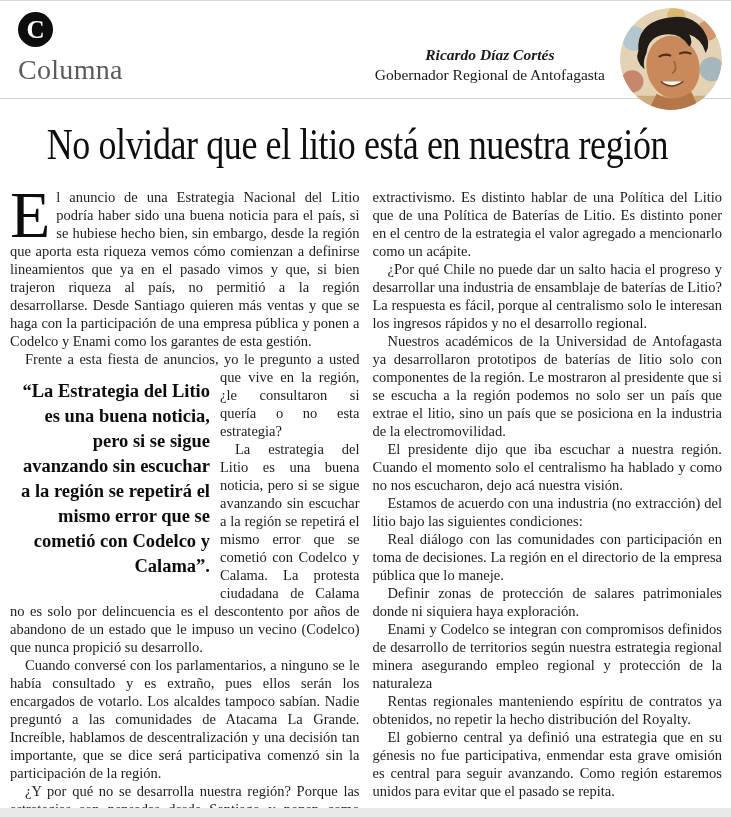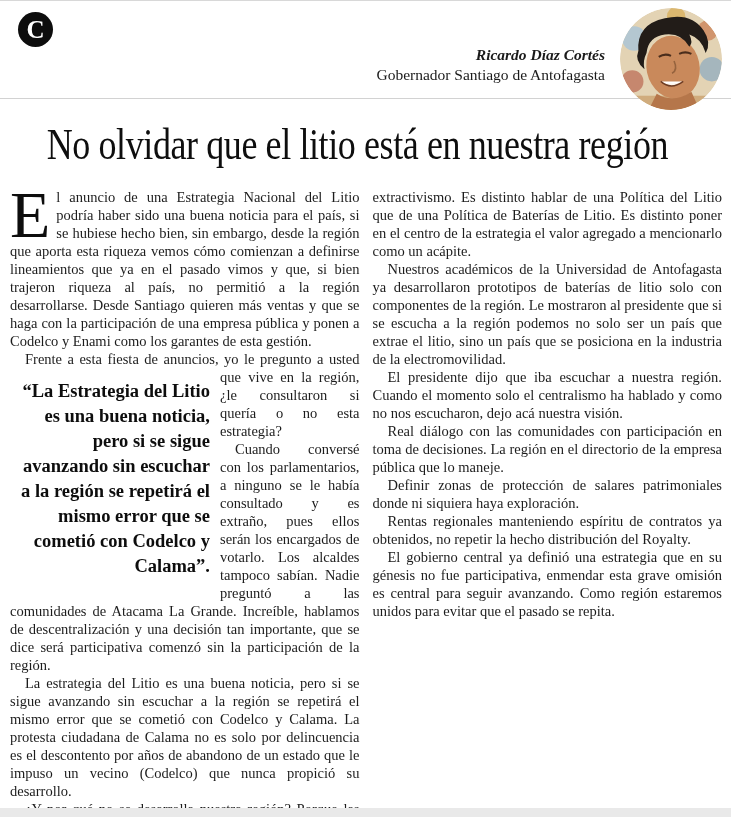--- a/index.html
+++ b/index.html
@@ -25,21 +25,21 @@
   }
   .section-label{
     margin-top:9px;
     font-size:28px;line-height:1;
     color:#5b5b5b;letter-spacing:.3px;
   }
   .author-block{
     position:absolute;right:126px;top:44px;
     text-align:right;line-height:1.3;white-space:nowrap;
   }
-  .author-name{font-size:15.5px;font-weight:700;font-style:italic;color:#1a1a1a;}
+  .author-name{font-size:15.5px;font-weight:700;font-style:italic;color:#1a1a1a;text-align:center;}
   .author-title{font-size:15.5px;color:#1a1a1a;}
   .avatar{
     position:absolute;right:9px;top:7px;
     width:102px;height:102px;border-radius:50%;
     overflow:hidden;z-index:2;
   }
   .divider{position:absolute;left:0;right:0;top:97px;height:1px;background:#d2d2d2;}
   
   .headline-wrap{
     position:absolute;left:0;right:16px;top:103px;height:80px;
@@ -87,24 +87,25 @@
 </head>
 <body>
 
 <div class="page">
 
   <div class="header">
     <div class="logo-block">
       <div class="badge">
         <span>C</span>
       </div>
+      <div class="section-label">Columna</div>
     </div>
     <div class="author-block">
       <div class="author-name">Ricardo Díaz Cortés</div>
-      <div class="author-title">Gobernador Santiago de Antofagasta</div>
+      <div class="author-title">Gobernador Regional de Antofagasta</div>
     </div>
     <div class="avatar">
       <svg width="102" height="102" viewBox="0 0 100 100">
         <defs>
             <clipPath id="c">
               <circle cx="50" cy="50" r="50"></circle>
             </clipPath>
           </defs>
         <g clip-path="url(#c)">
           <rect x="0" y="0" width="100" height="100" fill="#e3d3b4"></rect>
@@ -139,31 +140,34 @@
 
   <div class="headline-wrap">
     <h1 class="headline">No olvidar que el litio está en nuestra región</h1>
   </div>
 
   <div class="columns">
 
     <div class="col">
       <p><span class="dropcap">E</span><span>l anuncio de una Estrategia Nacional del Litio podría haber sido una buena noticia para el país, si se hubiese hecho bien, sin embargo, desde la región que aporta esta riqueza vemos cómo comienzan a definirse lineamientos que ya en el pasado vimos y que, si bien trajeron riqueza al país, no permitió a la región desarrollarse. Desde Santiago quieren más ventas y que se haga con la participación de una empresa pública y ponen a Codelco y Enami como los garantes de esta gestión.</span></p>
       <p class="indent"><span>Frente a esta fiesta de anuncios, yo le pregunto a usted que </span><span class="pullquote">“La Estrategia del Litio es una buena noticia, pero si se sigue avanzando sin escuchar a la región se repetirá el mismo error que se cometió con Codelco y Calama”.</span><span>vive en la región, ¿le consultaron si quería o no esta estrategia?</span></p>
+      <p class="indent">La estrategia del Litio es una buena noticia, pero si se sigue avanzando sin escuchar a la región se repetirá el mismo error que se cometió con Codelco y Calama. La protesta ciudadana de Calama no es solo por delincuencia es el descontento por años de abandono de un estado que le impuso un vecino (Codelco) que nunca propició su desarrollo.</p>
       <p class="indent">Cuando conversé con los parlamentarios, a ninguno se le había consultado y es extraño, pues ellos serán los encargados de votarlo. Los alcaldes tampoco sabían. Nadie preguntó a las comunidades de Atacama La Grande. Increíble, hablamos de descentralización y una decisión tan importante, que se dice será participativa comenzó sin la participación de la región.</p>
-      <p class="indent">La estrategia del Litio es una buena noticia, pero si se sigue avanzando sin escuchar a la región se repetirá el mismo error que se cometió con Codelco y Calama. La protesta ciudadana de Calama no es solo por delincuencia es el descontento por años de abandono de un estado que le impuso un vecino (Codelco) que nunca propició su desarrollo.</p>
       <p class="indent">¿Y por qué no se desarrolla nuestra región? Porque las estrategias son pensadas desde Santiago y ponen como centro el</p>
     </div>
 
     <div class="col">
       <p>extractivismo. Es distinto hablar de una Política del Litio que de una Política de Baterías de Litio. Es distinto poner en el centro de la estrategia el valor agregado a mencionarlo como un acápite.</p>
+      <p class="indent">¿Por qué Chile no puede dar un salto hacia el progreso y desarrollar una industria de ensamblaje de baterías de Litio? La respuesta es fácil, porque al centralismo solo le interesan los ingresos rápidos y no el desarrollo regional.</p>
       <p class="indent">Nuestros académicos de la Universidad de Antofagasta ya desarrollaron prototipos de baterías de litio solo con componentes de la región. Le mostraron al presidente que si se escucha a la región podemos no solo ser un país que extrae el litio, sino un país que se posiciona en la industria de la electromovilidad.</p>
       <p class="indent">El presidente dijo que iba escuchar a nuestra región. Cuando el momento solo el centralismo ha hablado y como no nos escucharon, dejo acá nuestra visión.</p>
+      <p class="indent">Estamos de acuerdo con una industria (no extracción) del litio bajo las siguientes condiciones:</p>
       <p class="indent">Real diálogo con las comunidades con participación en toma de decisiones. La región en el directorio de la empresa pública que lo maneje.</p>
       <p class="indent">Definir zonas de protección de salares patrimoniales donde ni siquiera haya exploración.</p>
+      <p class="indent">Enami y Codelco se integran con compromisos definidos de desarrollo de territorios según nuestra estrategia regional minera asegurando empleo regional y protección de la naturaleza</p>
       <p class="indent">Rentas regionales manteniendo espíritu de contratos ya obtenidos, no repetir la hecho distribución del Royalty.</p>
       <p class="indent">El gobierno central ya definió una estrategia que en su génesis no fue participativa, enmendar esta grave omisión es central para seguir avanzando. Como región estaremos unidos para evitar que el pasado se repita.</p>
     </div>
 
   </div>
 
   <div class="bottom-bar"></div>
 
 </div>
 

